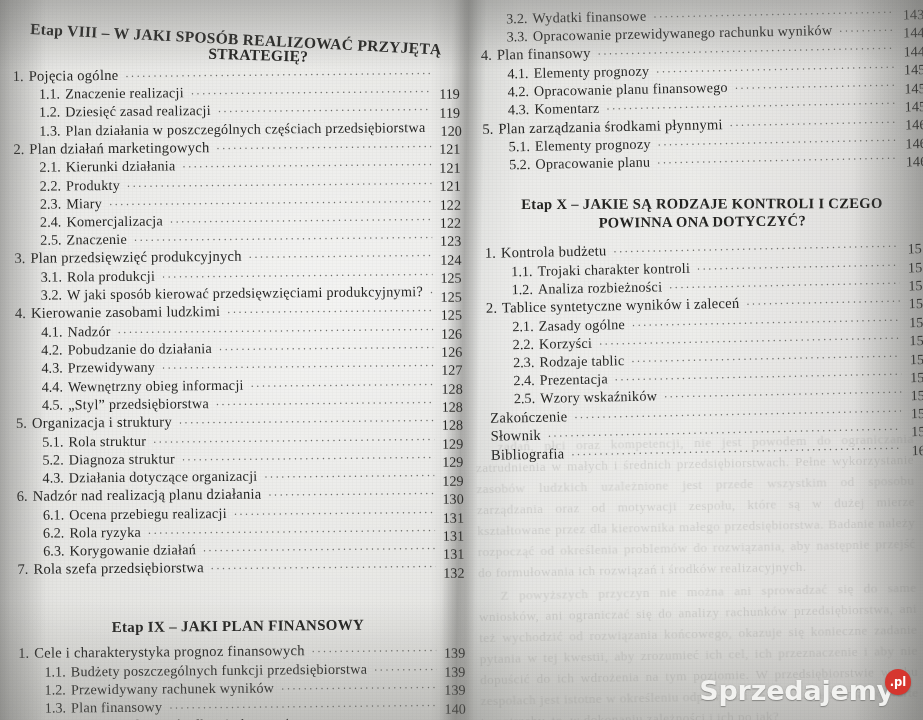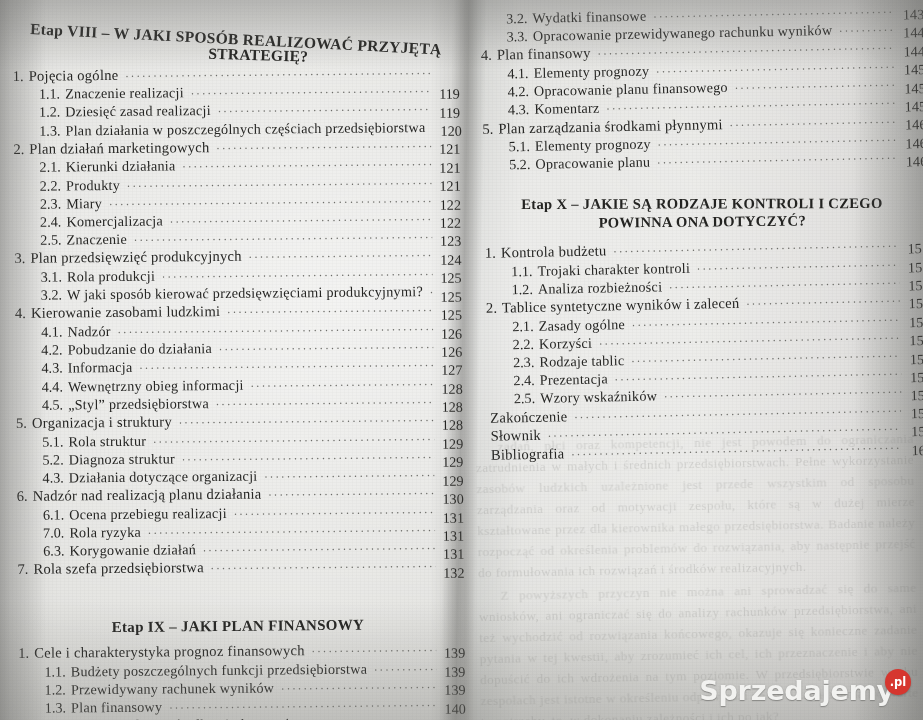--- a/index.html
+++ b/index.html
@@ -222,21 +222,21 @@
             <span class="pg" style="top: 5.68px;">126</span>
           </li>
           <li class="e lvl2">
             <span class="num">4.2.</span>
             <span class="lbl">Pobudzanie do działania</span>
             <span class="dots">......................................................................</span>
             <span class="pg" style="top: 5.8px;">126</span>
           </li>
           <li class="e lvl2">
             <span class="num">4.3.</span>
-            <span class="lbl">Informacja</span>
+            <span class="lbl">Przewidywany</span>
             <span class="dots">......................................................................</span>
             <span class="pg" style="top: 5.92px;">127</span>
           </li>
           <li class="e lvl2">
             <span class="num">4.4.</span>
             <span class="lbl">Wewnętrzny obieg informacji</span>
             <span class="dots">......................................................................</span>
             <span class="pg" style="top: 6.04px;">128</span>
           </li>
           <li class="e lvl2">
@@ -275,21 +275,21 @@
             <span class="dots">......................................................................</span>
             <span class="pg" style="top: 6.76px;">130</span>
           </li>
           <li class="e lvl2">
             <span class="num">6.1.</span>
             <span class="lbl">Ocena przebiegu realizacji</span>
             <span class="dots">......................................................................</span>
             <span class="pg" style="top: 6.88px;">131</span>
           </li>
           <li class="e lvl2">
-            <span class="num">7.0.</span>
+            <span class="num">6.2.</span>
             <span class="lbl">Rola ryzyka</span>
             <span class="dots">......................................................................</span>
             <span class="pg" style="top: 7px;">131</span>
           </li>
           <li class="e lvl2">
             <span class="num">6.3.</span>
             <span class="lbl">Korygowanie działań</span>
             <span class="dots">......................................................................</span>
             <span class="pg" style="top: 7.12px;">131</span>
           </li>

